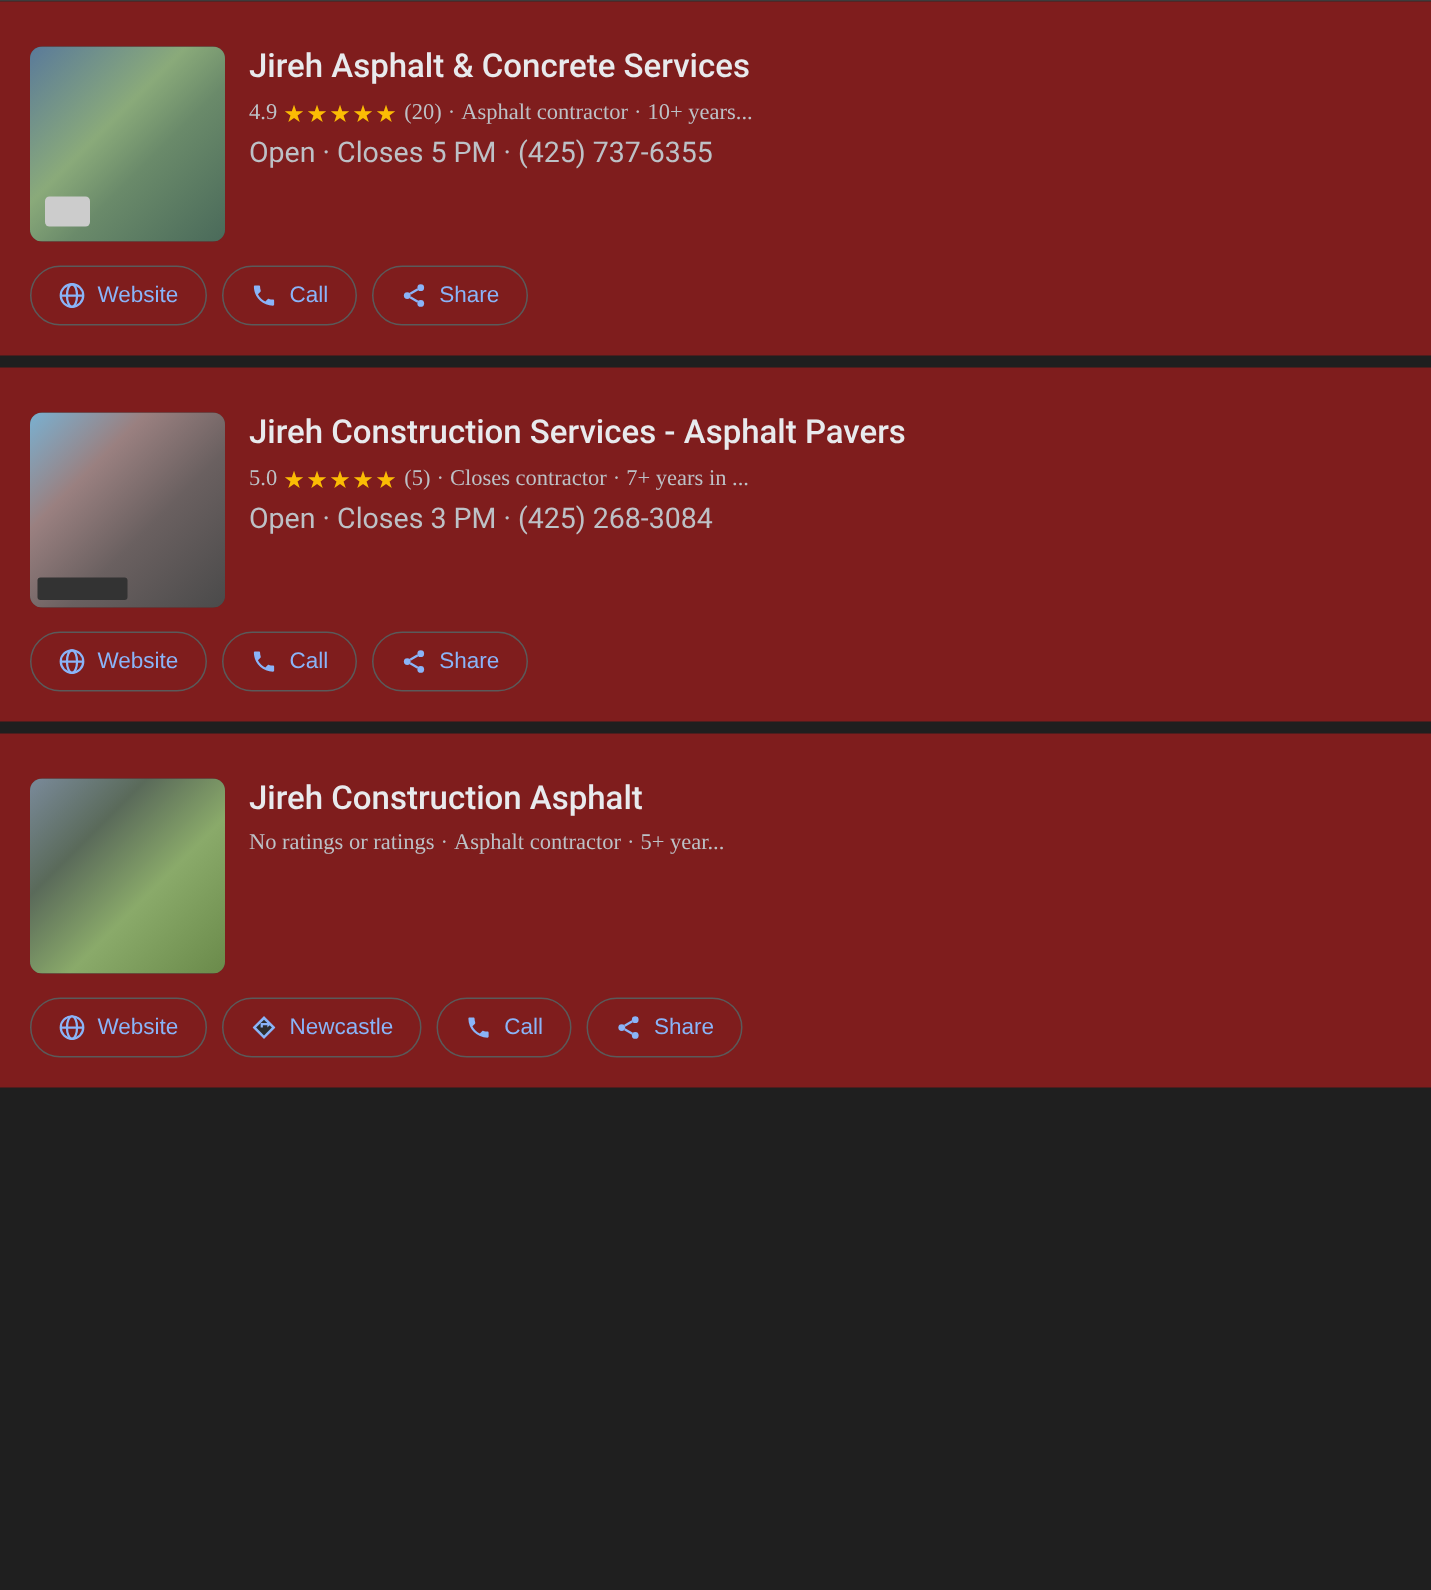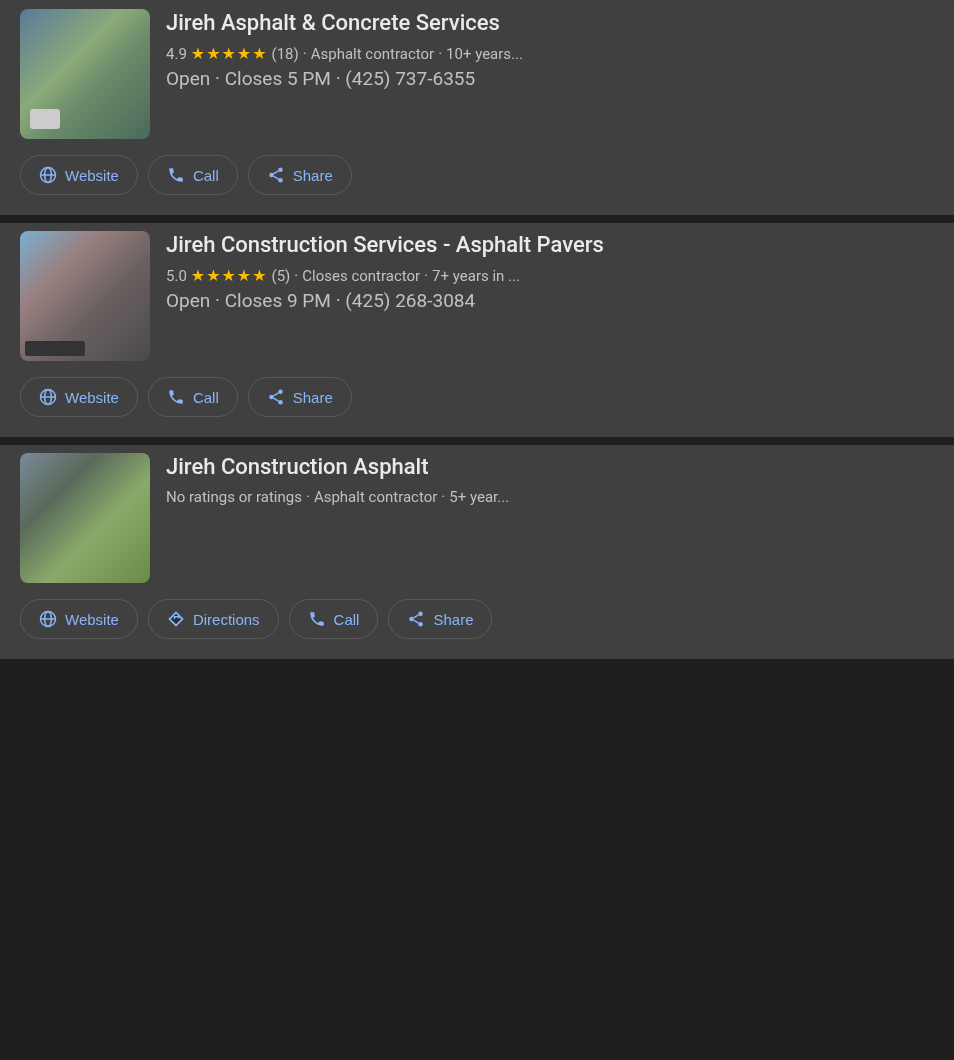--- a/index.html
+++ b/index.html
@@ -16,22 +16,22 @@
       min-height: 1060px;
     }
 
     .top-divider {
       height: 1px;
       background-color: #3c3c3c;
       margin: 0;
     }
 
     .listing-card {
-      background-color: #404040;
-      padding: 8px 20px 20px 20px;
+      background-color: #7f1d1d;
+      padding: 30px 20px 20px 20px;
       margin-bottom: 8px;
     }
 
     .listing-card:first-child {
       margin-top: 8px;
     }
 
     .listing-header {
       display: flex;
       gap: 16px;
@@ -98,23 +98,24 @@
       color: #e8eaed;
       margin-bottom: 6px;
       line-height: 1.3;
     }
 
     .listing-meta {
       font-size: 15px;
       color: #bdc1c6;
       margin-bottom: 4px;
       display: flex;
-      align-items: flex-end;
+      align-items: center;
       gap: 4px;
       flex-wrap: wrap;
+      font-family: Liberation Serif, serif;
     }
 
     .stars {
       color: #fbbc04;
       font-size: 16px;
       letter-spacing: 1px;
     }
 
     .rating-count {
       color: #bdc1c6;
@@ -131,21 +132,20 @@
     }
 
     .action-buttons {
       display: flex;
       gap: 10px;
       flex-wrap: wrap;
     }
 
     .action-btn {
       display: flex;
-      align-items: center;
       gap: 8px;
       padding: 10px 18px;
       border: 1.5px solid #5a5a5a;
       border-radius: 24px;
       background: transparent;
       color: #8ab4f8;
       font-size: 15px;
       font-weight: 500;
       cursor: pointer;
     }
@@ -171,21 +171,21 @@
 <div class="listing-card">
   <div class="listing-header">
     <div class="listing-thumbnail">
       <div class="thumb-1"></div>
     </div>
     <div class="listing-info">
       <div class="listing-name">Jireh Asphalt &amp; Concrete Services</div>
       <div class="listing-meta">
         <span class="rating-value">4.9</span>
         <span class="stars">★★★★★</span>
-        <span class="rating-count">(18)</span>
+        <span class="rating-count">(20)</span>
         <span class="dot-separator">·</span>
         <span>Asphalt contractor</span>
         <span class="dot-separator">·</span>
         <span>10+ years...</span>
       </div>
       <div class="listing-hours">
         <span>Open</span>
         <span class="dot-separator"> · </span>
         <span>Closes 5 PM</span>
         <span class="dot-separator"> · </span>
@@ -239,21 +239,21 @@
         <span class="stars">★★★★★</span>
         <span class="rating-count">(5)</span>
         <span class="dot-separator">·</span>
         <span>Closes contractor</span>
         <span class="dot-separator">·</span>
         <span>7+ years in ...</span>
       </div>
       <div class="listing-hours">
         <span>Open</span>
         <span class="dot-separator"> · </span>
-        <span>Closes 9 PM</span>
+        <span>Closes 3 PM</span>
         <span class="dot-separator"> · </span>
         <span>(425) 268-3084</span>
       </div>
     </div>
   </div>
   <div class="action-buttons">
     <button class="action-btn">
       <span class="btn-icon">
         <svg class="btn-svg" viewBox="0 0 24 24">
             <circle cx="12" cy="12" r="10" stroke="#8ab4f8" stroke-width="2" fill="none"></circle>
@@ -316,21 +316,21 @@
     <button class="action-btn">
       <span class="btn-icon">
         <svg class="btn-svg" viewBox="0 0 24 24">
             <path d="M12 2L2 12l10 10 10-10L12 2zm0 3.5l7.5 7.5L12 20.5 4.5 13 12 5.5z" fill="#8ab4f8"></path>
             <path d="M12 2l10 10-10 10L2 12 12 2z" fill="none" stroke="#8ab4f8" stroke-width="0"></path>
             <polygon points="12,2 22,12 12,22 2,12" fill="#8ab4f8"></polygon>
             <polygon points="12,5 19,12 12,19 5,12" fill="#2d2d2d"></polygon>
             <path d="M11 10h4v2l3-3-3-3v2H9v4h2v-2z" fill="#8ab4f8"></path>
           </svg>
       </span>
-      <span>Directions</span>
+      <span>Newcastle</span>
     </button>
     <button class="action-btn">
       <span class="btn-icon">
         <svg class="btn-svg" viewBox="0 0 24 24">
             <path d="M6.6 10.8c1.4 2.8 3.8 5.1 6.6 6.6l2.2-2.2c.3-.3.7-.4 1-.2 1.1.4 2.3.6 3.6.6.6 0 1 .4 1 1V20c0 .6-.4 1-1 1-9.4 0-17-7.6-17-17 0-.6.4-1 1-1h3.5c.6 0 1 .4 1 1 0 1.3.2 2.5.6 3.6.1.3 0 .7-.2 1L6.6 10.8z" fill="#8ab4f8"></path>
           </svg>
       </span>
       <span>Call</span>
     </button>
     <button class="action-btn">

